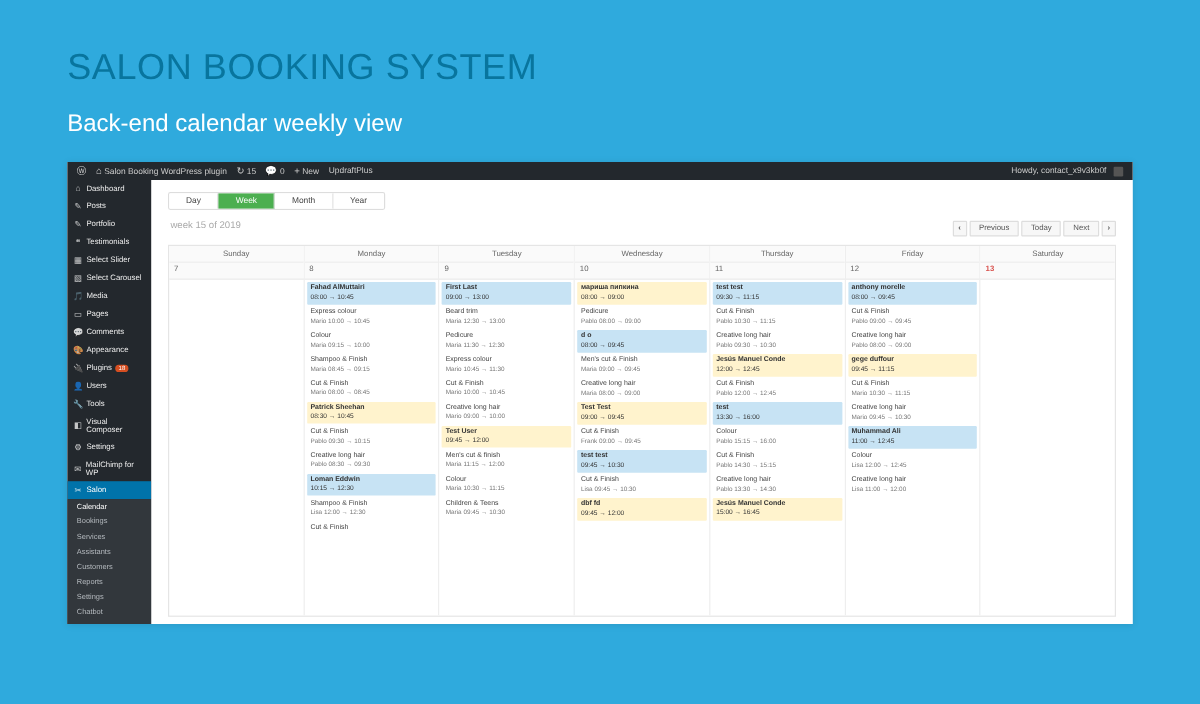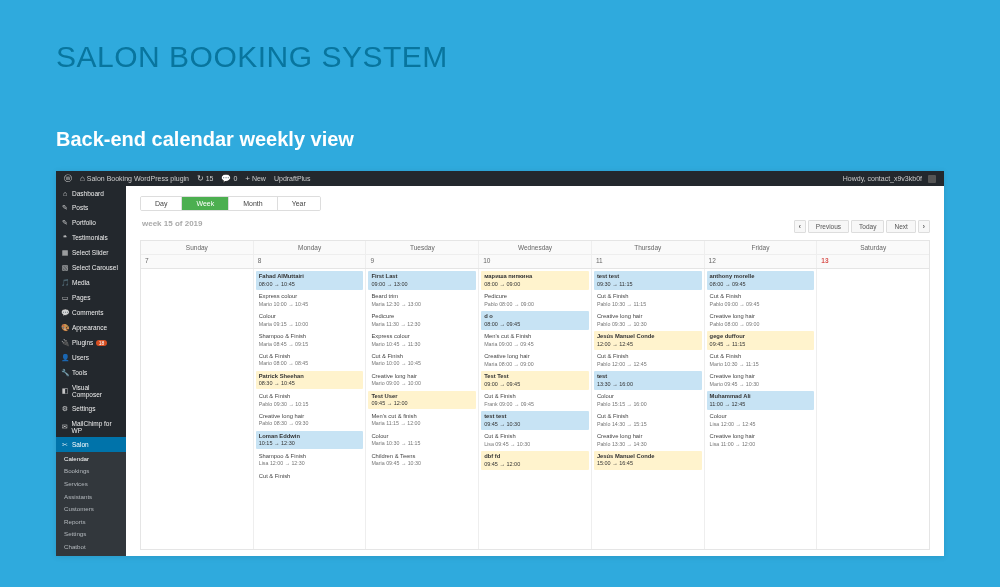--- a/index.html
+++ b/index.html
@@ -1,18 +1,18 @@
 <!DOCTYPE html>
 <html><head>
   <meta charset="utf-8">
   <style>
     * { margin: 0; padding: 0; box-sizing: border-box; }
     body { background: #2faadd; font-family: -apple-system, "Segoe UI", Helvetica, Arial, sans-serif; width: 1000px; height: 587px; overflow: hidden; }
     .slide-title { color: #08759e; font-size: 30px; font-weight: 400; letter-spacing: 0.5px; padding: 40px 56px 18px; }
-    .slide-subtitle { color: #fff; font-size: 20px; font-weight: 700; padding: 0 56px 20px; margin-top: 36px; }
+    .slide-subtitle { color: #fff; font-size: 20px; font-weight: 400; padding: 0 56px 20px; }
     .wp-container { background: #fff; margin: 0 56px; height: 385px; overflow: hidden; box-shadow: 0 1px 6px rgba(0,0,0,.1); }
 
     
     .admin-bar { background: #23282d; color: #ccc; height: 15px; display: flex; align-items: center; font-size: 7px; padding: 0 8px; }
     .admin-bar .left { display: flex; align-items: center; gap: 8px; }
     .admin-bar .right { margin-left: auto; display: flex; align-items: center; gap: 4px; }
     .ab-icon { font-size: 8px; display: inline-block; }
     .avatar { width: 8px; height: 8px; background: #555; border-radius: 1px; margin-left: 2px; }
 
     .wp-body { display: flex; height: 370px; }
@@ -25,21 +25,21 @@
     .sb-sub .sb-subitem { padding: 2.8px 5px 2.8px 8px; color: #b4b9be; cursor: pointer; font-size: 6.2px; }
     .sb-sub .sb-subitem.cur { color: #fff; font-weight: 500; }
     .badge-count { background: #d54e21; color: #fff; border-radius: 6px; font-size: 5px; padding: 0 2.5px; }
 
     
     .main { flex: 1; padding: 10px 14px 0; overflow: hidden; font-size: 7px; color: #444; }
     .view-tabs { display: flex; border: 1px solid #ddd; border-radius: 2px; overflow: hidden; width: fit-content; }
     .view-tab { padding: 3px 14px; font-size: 7px; background: #fff; border-right: 1px solid #ddd; cursor: pointer; }
     .view-tab:last-child { border-right: none; }
     .view-tab.active { background: #4CAF50; color: #fff; }
-    .week-title { color: #aaa; font-size: 8px; padding: 8px 2px 6px; font-weight: 700; }
+    .week-title { color: #aaa; font-size: 8px; padding: 8px 2px 6px; font-weight: 400; }
 
     .nav-controls { float: right; display: flex; gap: 2px; margin-top: -14px; }
     .nav-btn { background: #f7f7f7; border: 1px solid #ddd; padding: 2px 7px; font-size: 6.5px; color: #555; border-radius: 1px; cursor: pointer; }
     .nav-btn.arrow { padding: 2px 4px; font-weight: bold; }
 
     
     .cal { border: 1px solid #e5e5e5; clear: both; margin-top: 6px; overflow: hidden; }
     .cal-header { display: flex; border-bottom: 1px solid #e5e5e5; }
     .cal-daycell { flex: 1; border-right: 1px solid #eee; }
     .cal-daycell:last-child { border-right: none; }

